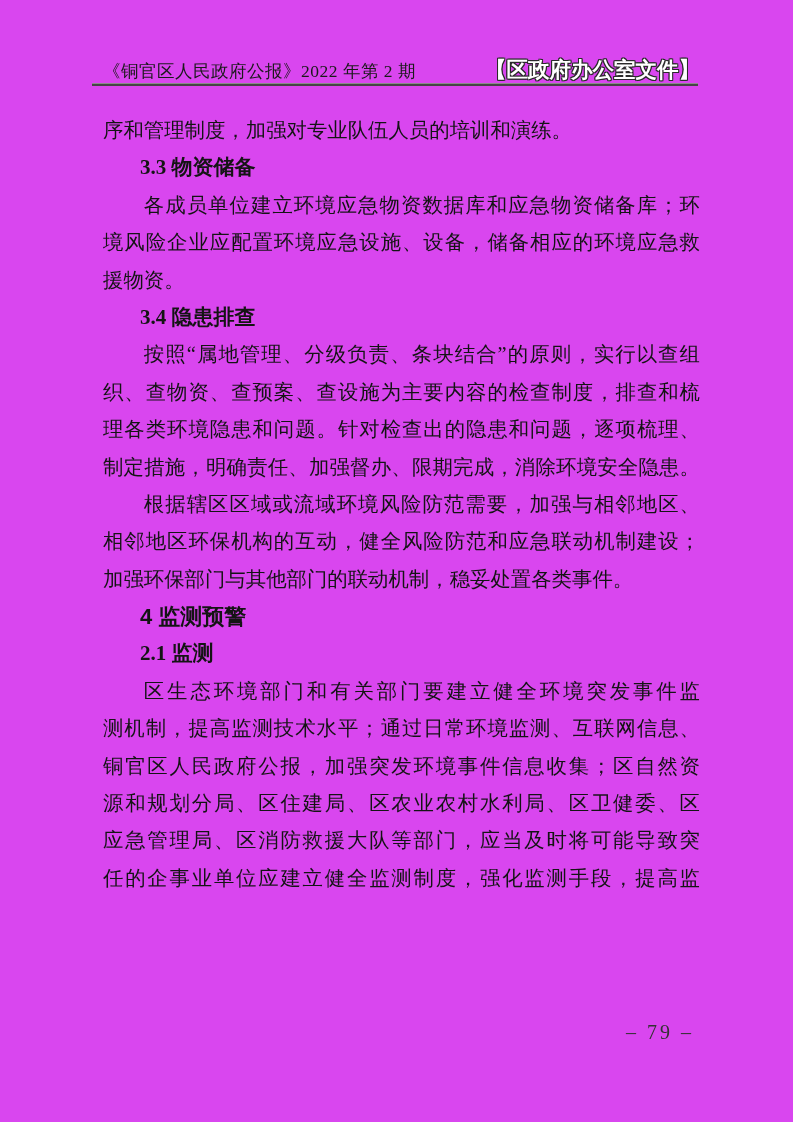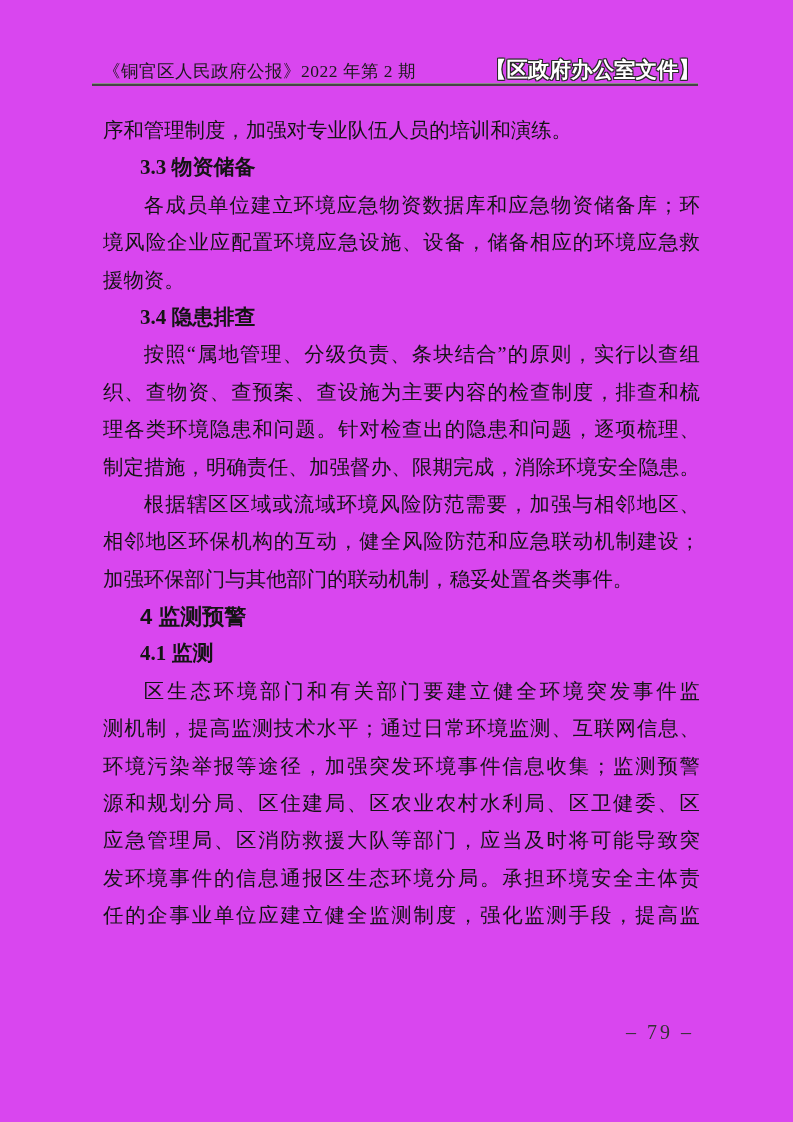--- a/index.html
+++ b/index.html
@@ -119,25 +119,24 @@
     <div class="line" data-type="para-last">援物资。</div>
     <div class="line" data-type="h2">3.4 隐患排查</div>
     <div class="line" data-type="para-first">按照“属地管理、分级负责、条块结合”的原则，实行以查组</div>
     <div class="line" data-type="para-full">织、查物资、查预案、查设施为主要内容的检查制度，排查和梳</div>
     <div class="line" data-type="para-full">理各类环境隐患和问题。针对检查出的隐患和问题，逐项梳理、</div>
     <div class="line" data-type="para-full">制定措施，明确责任、加强督办、限期完成，消除环境安全隐患。</div>
     <div class="line" data-type="para-first">根据辖区区域或流域环境风险防范需要，加强与相邻地区、</div>
     <div class="line" data-type="para-full">相邻地区环保机构的互动，健全风险防范和应急联动机制建设；</div>
     <div class="line" data-type="para-last">加强环保部门与其他部门的联动机制，稳妥处置各类事件。</div>
     <div class="line" data-type="h1">4 监测预警</div>
-    <div class="line" data-type="h2">4.1 监测</div>
+    <div class="line" data-type="h2">2.1 监测</div>
     <div class="line" data-type="para-first">区生态环境部门和有关部门要建立健全环境突发事件监</div>
     <div class="line" data-type="para-full">测机制，提高监测技术水平；通过日常环境监测、互联网信息、</div>
-    <div class="line" data-type="para-full">环境污染举报等途径，加强突发环境事件信息收集；监测预警</div>
+    <div class="line" data-type="para-full">铜官区人民政府公报，加强突发环境事件信息收集；区自然资</div>
     <div class="line" data-type="para-full">源和规划分局、区住建局、区农业农村水利局、区卫健委、区</div>
     <div class="line" data-type="para-full">应急管理局、区消防救援大队等部门，应当及时将可能导致突</div>
-    <div class="line" data-type="para-full">发环境事件的信息通报区生态环境分局。承担环境安全主体责</div>
     <div class="line" data-type="para-full">任的企事业单位应建立健全监测制度，强化监测手段，提高监</div>
   </div>
 
   <div class="page-number">– 79 –</div>
 
 </div>
 
 </body></html>

